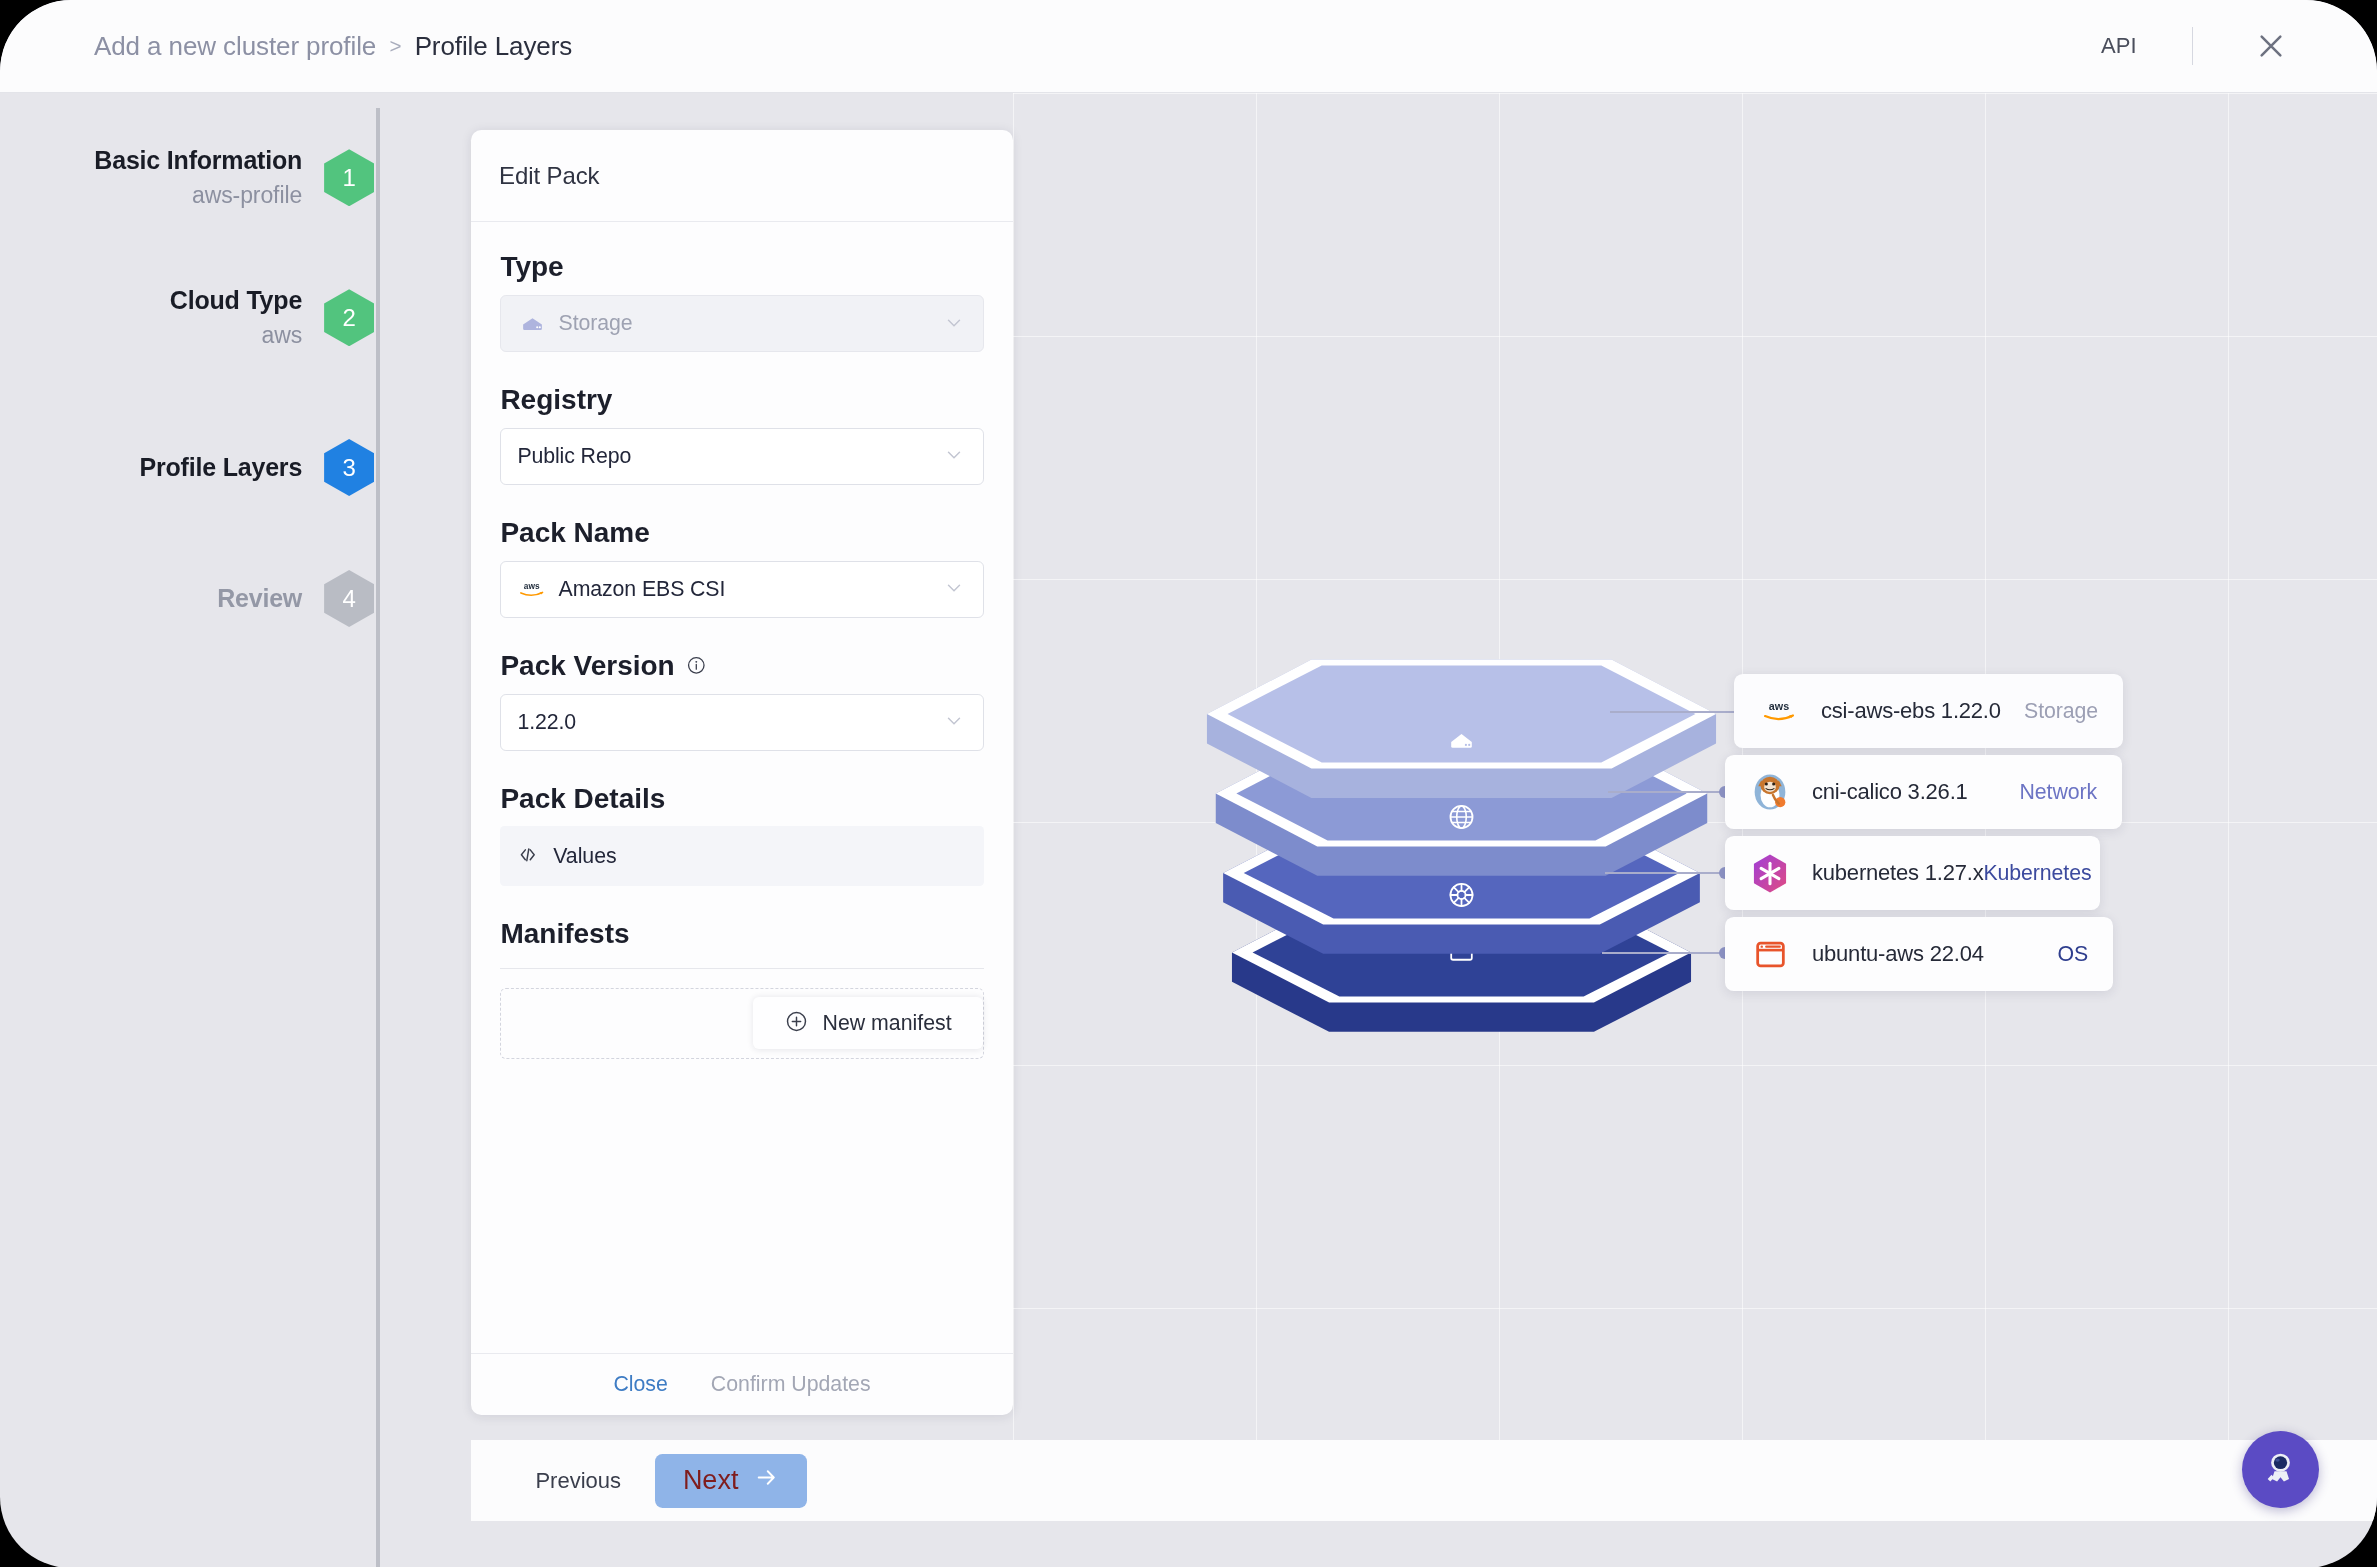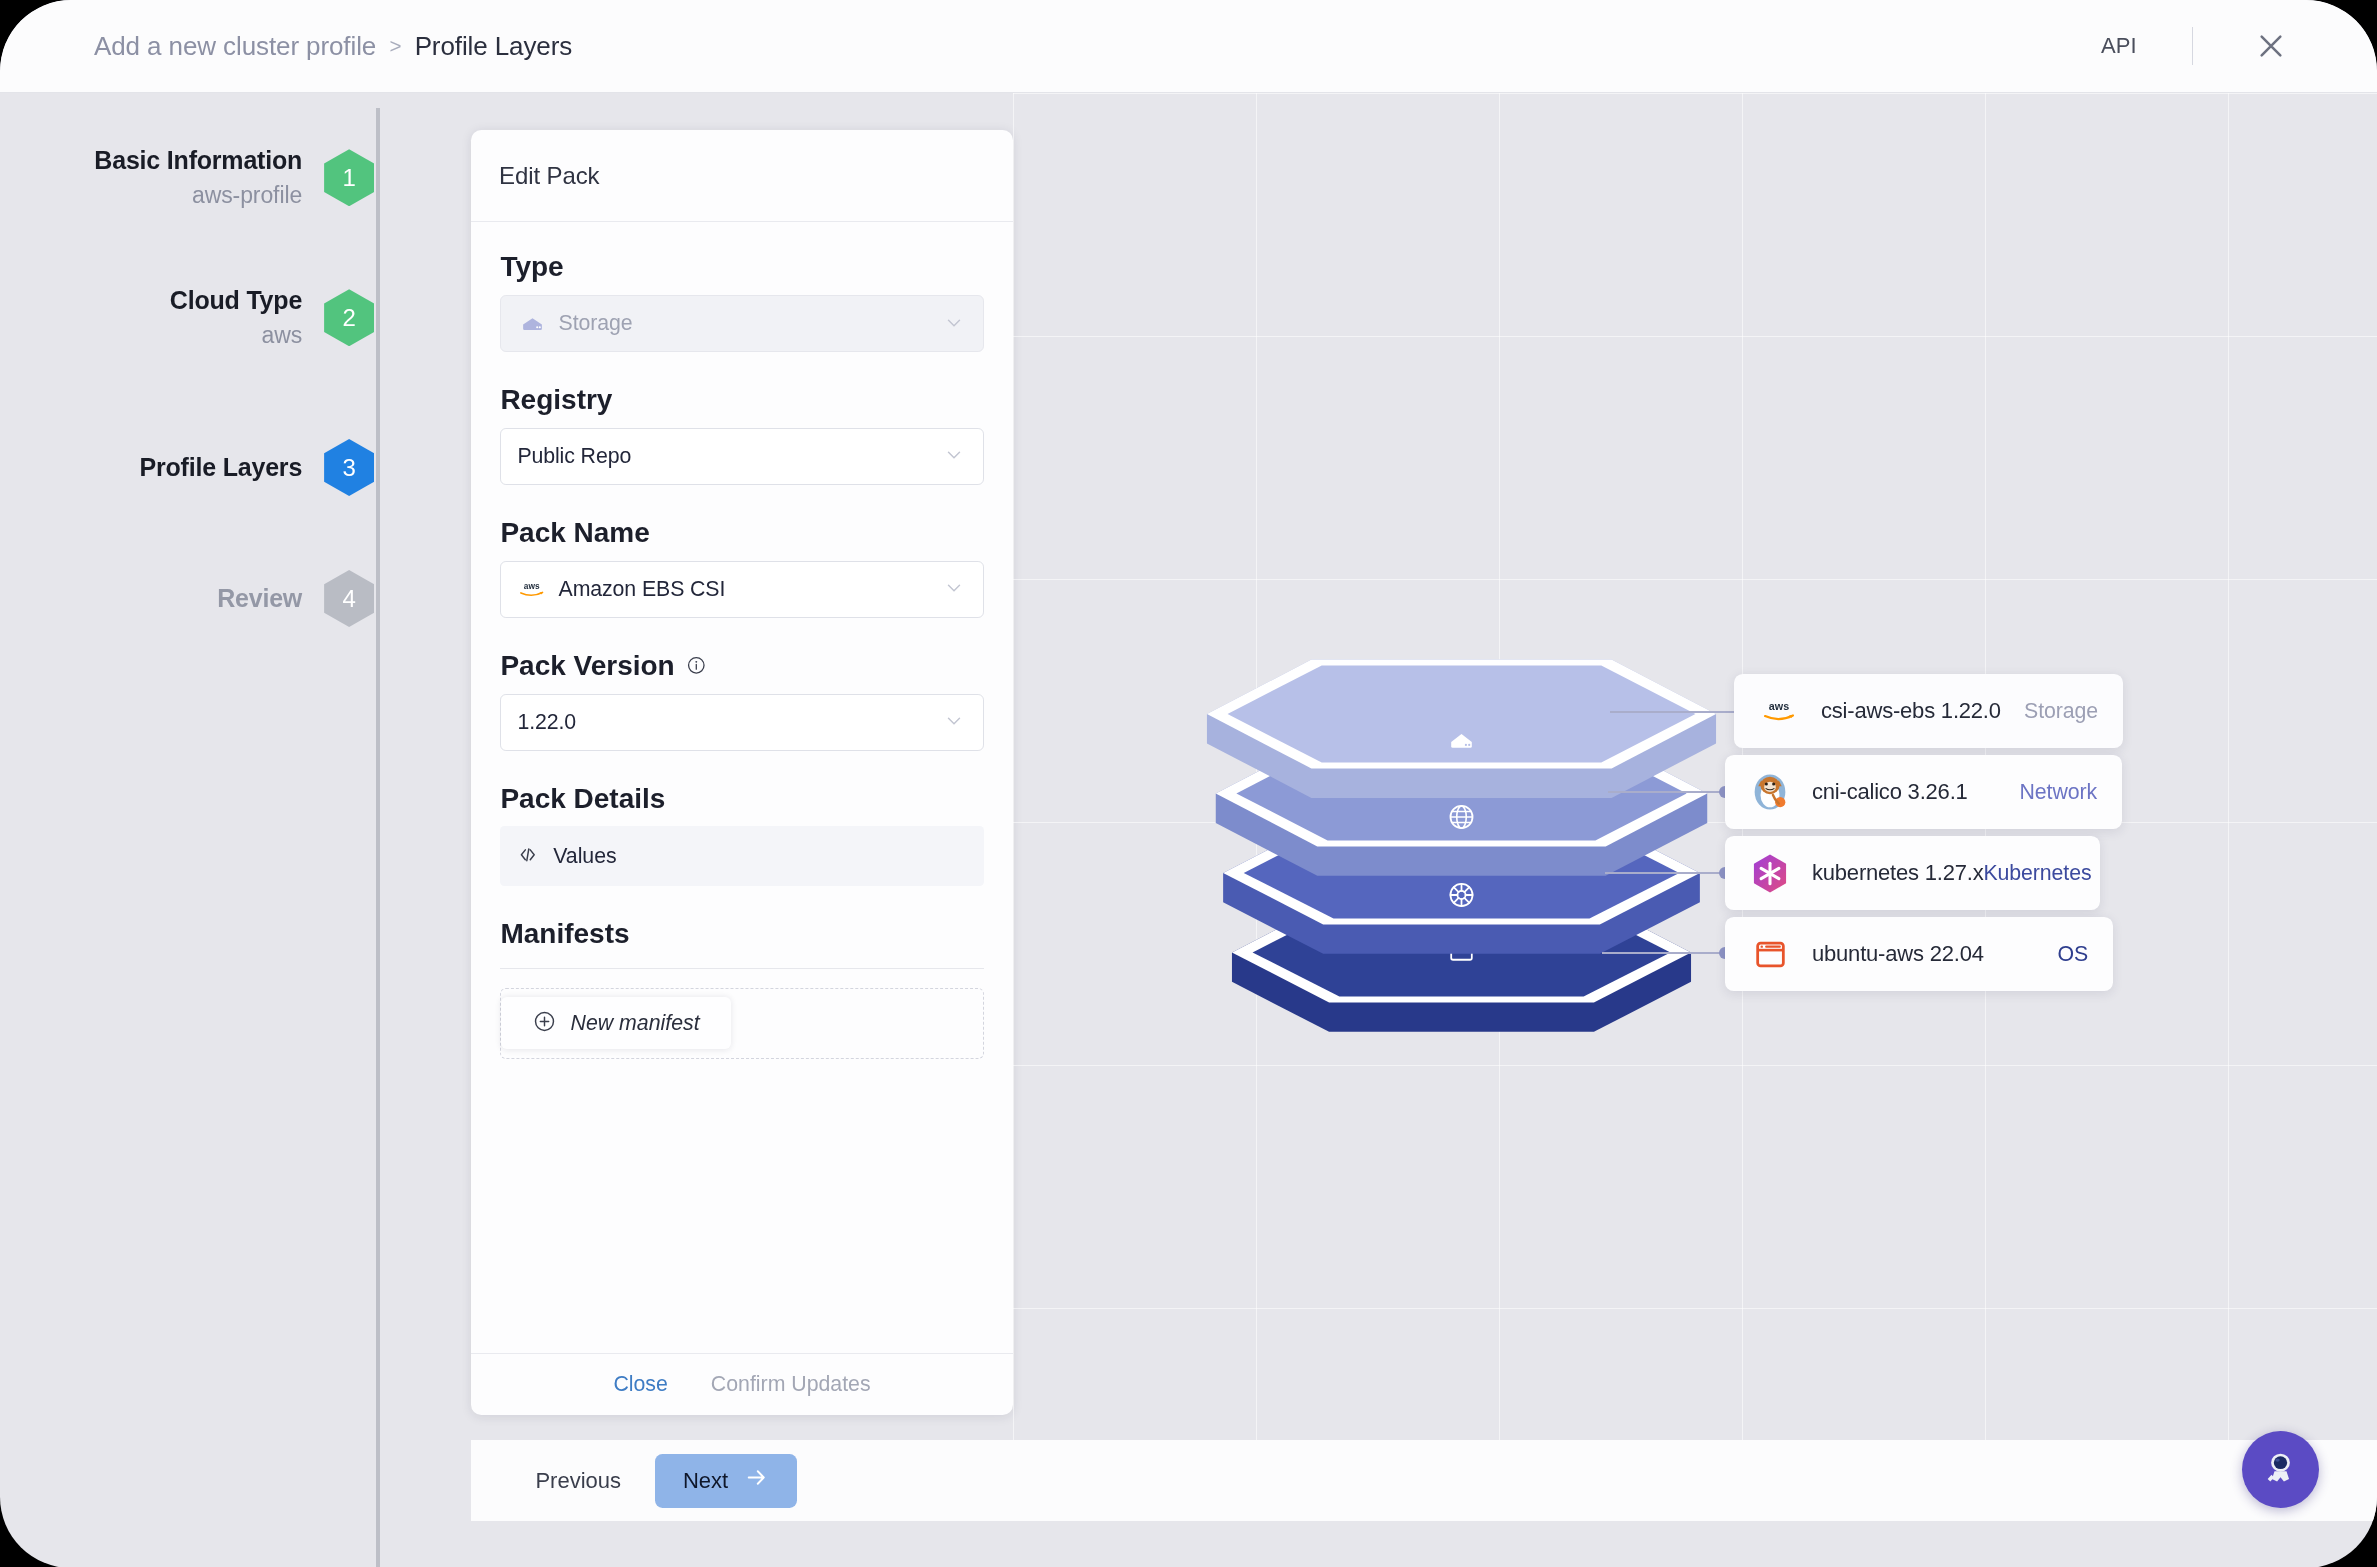--- a/index.html
+++ b/index.html
@@ -243,22 +243,21 @@
     background: #E6E7EC;
     margin-top: 17.7px;
   }
   .manifest-drop {
     margin-top: 19px;
     height: 71px;
     border: 1.5px dashed #D3D5DE;
     border-radius: 5.9px;
     display: flex;
     align-items: center;
-    justify-content: flex-start;
-    font-style: italic;
+    justify-content: flex-end;
   }
   .new-manifest-btn {
     background: #FEFEFF;
     border-radius: 5.9px;
     box-shadow: 0 0.7px 5.9px rgba(30,34,60,0.10);
     padding: 11.8px 31px;
     display: flex;
     align-items: center;
     gap: 13.2px;
     cursor: pointer;
@@ -375,22 +374,22 @@
     background: #8FB4E8;
     border-radius: 7.4px;
     height: 54px;
     padding: 0 28px;
     display: flex;
     align-items: center;
     gap: 16px;
     cursor: pointer;
   }
   .btn-next span {
-    font-size: 22px;
-    color: #0f172a;
+    font-size: 27px;
+    color: #7f1d1d;
   }
 
   .fab {
     position: absolute;
     left: 2242px;
     top: 1431px;
     width: 77px;
     height: 77px;
     border-radius: 50%;
     background: #5B4BC4;

